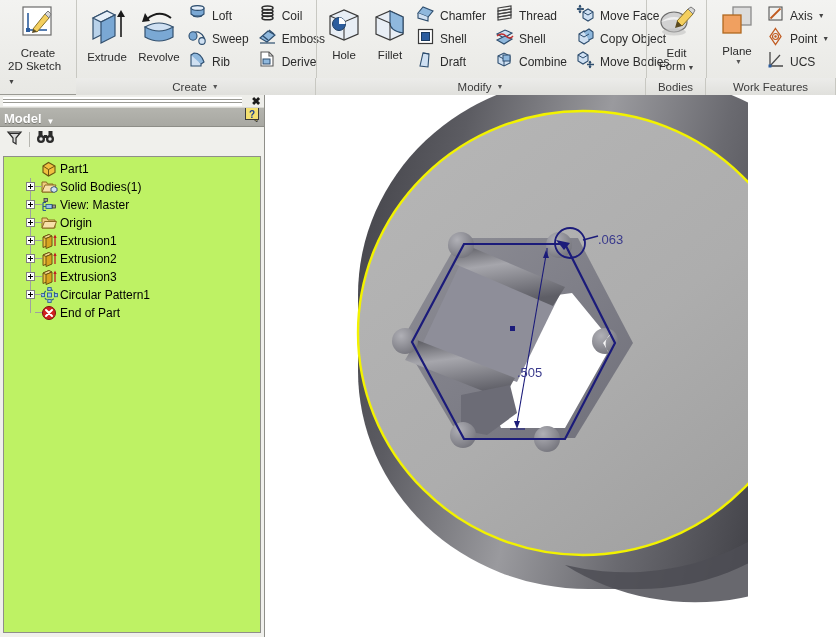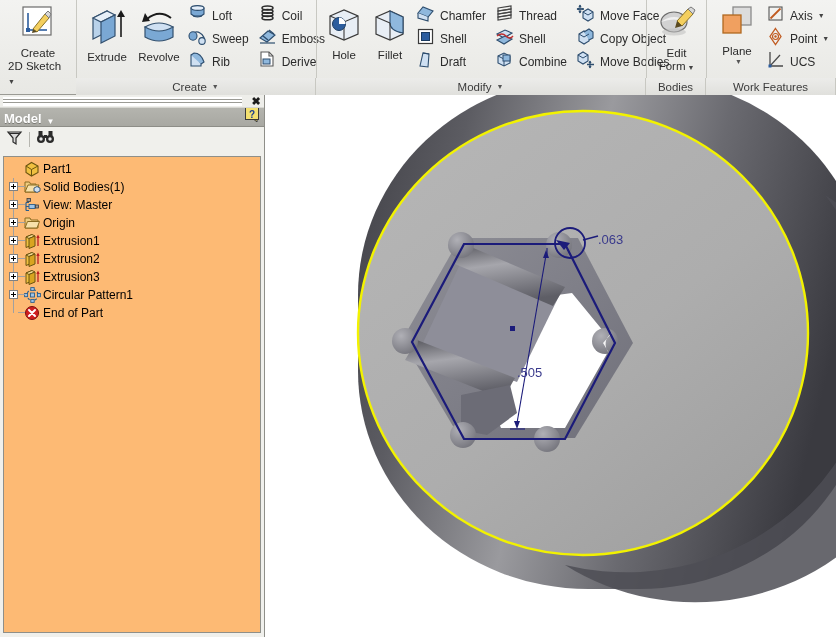--- a/index.html
+++ b/index.html
@@ -82,21 +82,21 @@
   }
   .model-header .title { font-size: 13px; font-weight: bold; color: #ffffff;
     text-shadow: 0 1px 0 #7a7a74; }
   .model-header .caret { margin-left: 5px; color: #fff; font-size: 8px; }
   .model-header .spacer { flex: 1; }
   .tool-row { height: 24px; background: #f0f0ec; display: flex;
     align-items: center; padding: 0 6px; gap: 6px; }
   .tool-sep { width: 1px; height: 15px; background: #b6b6b0; }
   .tree-box {
     position: absolute; left: 3px; top: 61px; right: 3px; bottom: 4px;
-    background: #fdba74; border: 1px solid #8f8f89; overflow: hidden;
+    background: #bef264; border: 1px solid #8f8f89; overflow: hidden; padding-left: 17px;
   }
   .tree { padding: 3px 0 0 4px; }
   .tnode { display: flex; align-items: center; height: 18px;
     font-size: 12px; color: #000; white-space: nowrap; cursor: default; }
   .tw { width: 15px; flex: 0 0 15px; height: 18px; position: relative; }
   .plusbox { position: absolute; left: 1px; top: 4px; width: 9px; height: 9px;
     border: 1px solid #808080; background: #fff; }
   .plusbox::before { content: ""; position: absolute; left: 1px; top: 3px;
     width: 5px; height: 1px; background: #000; }
   .plusbox::after { content: ""; position: absolute; left: 3px; top: 1px;
@@ -106,21 +106,21 @@
   .vline { position: absolute; left: 5px; top: 0; width: 1px; height: 18px;
     background: #a0a0a0; }
   .vline-half { position: absolute; left: 5px; top: 0; width: 1px; height: 9px;
     background: #a0a0a0; }
   .ticon { width: 18px; flex: 0 0 18px; display: flex; align-items: center;
     justify-content: center; }
   .tlabel { padding-left: 2px; }
 
   
   .viewport {
-    position: absolute; left: 264px; top: 95px; width: 572px; height: 542px;
+    position: absolute; left: 264px; top: 95px; width: 484px; height: 542px;
     background: #ffffff; border-left: 1px solid #8f8f89; overflow: hidden;
   }
   .vp-svg { position: absolute; left: 0; top: 0; }
   .dimtext { font-family: "Liberation Sans", sans-serif; font-size: 13px;
     fill: #3a3a8c; }
 </style>
 </head>
 <body>
 
 <div id="app">

